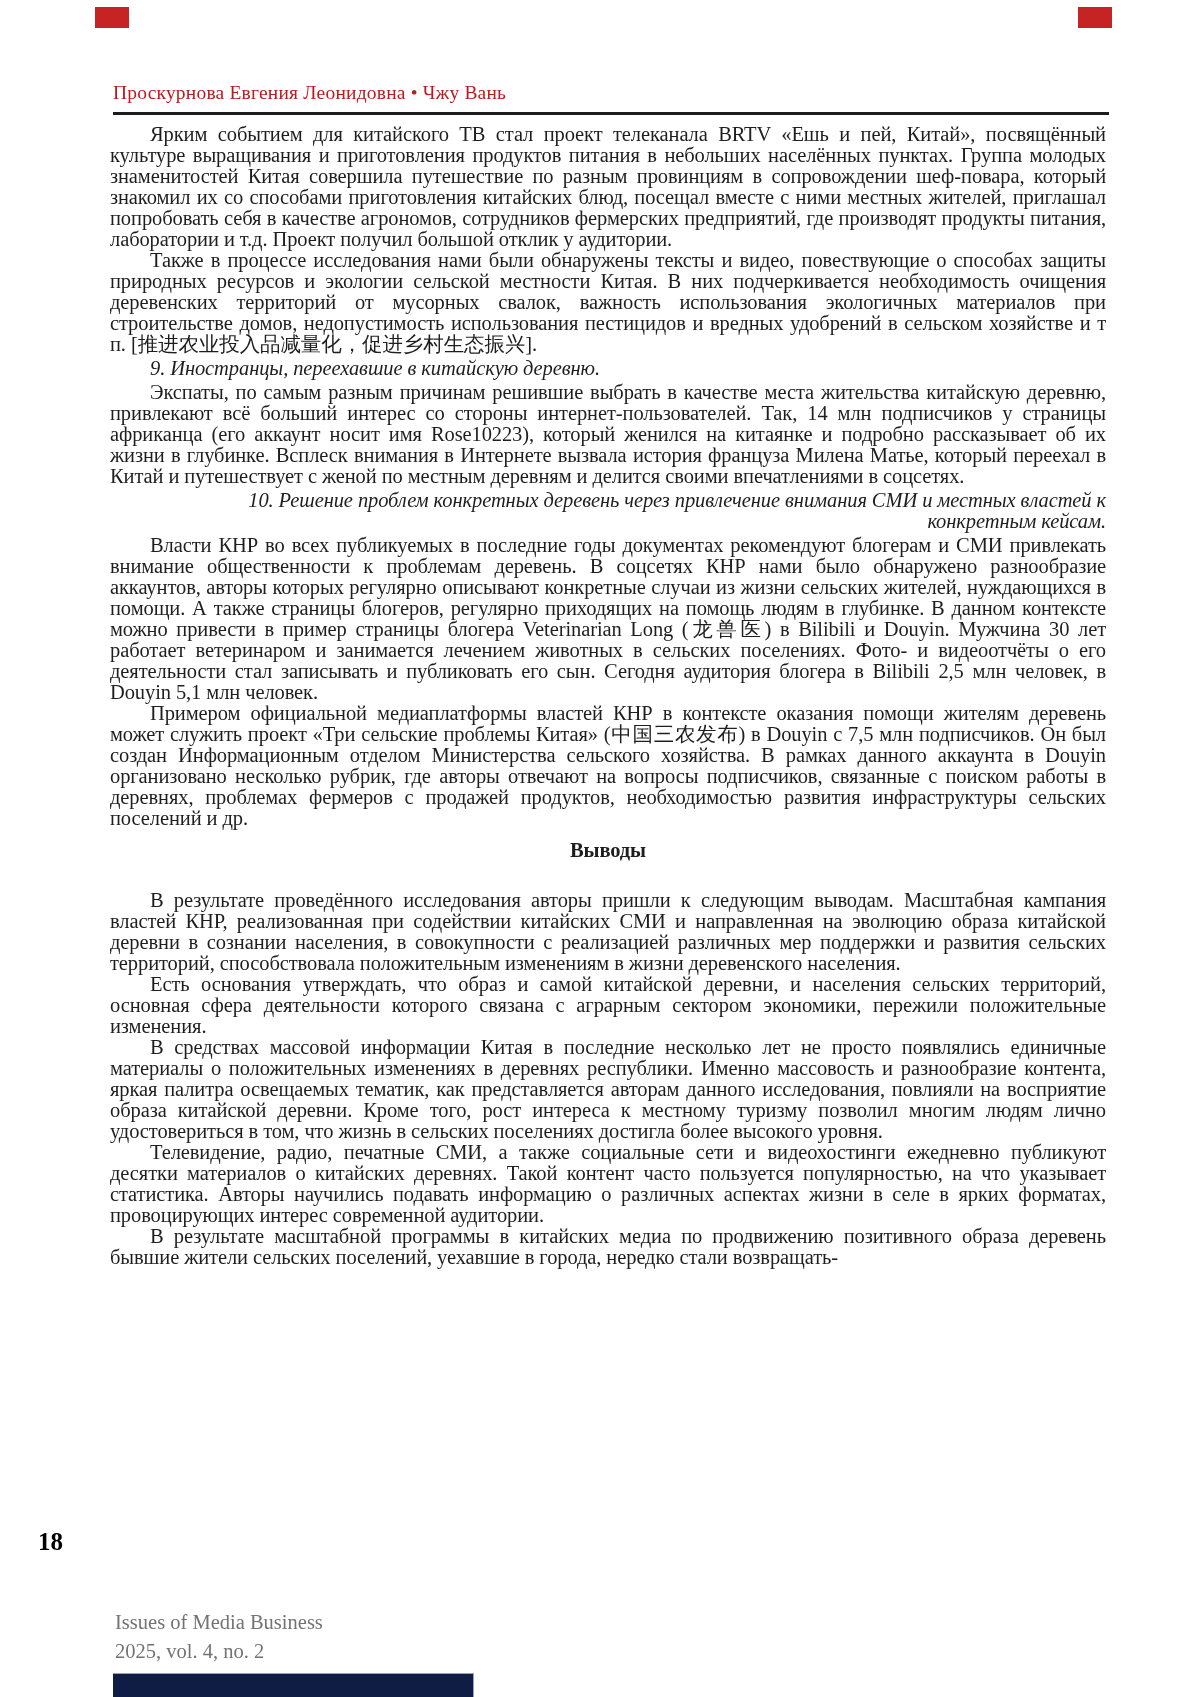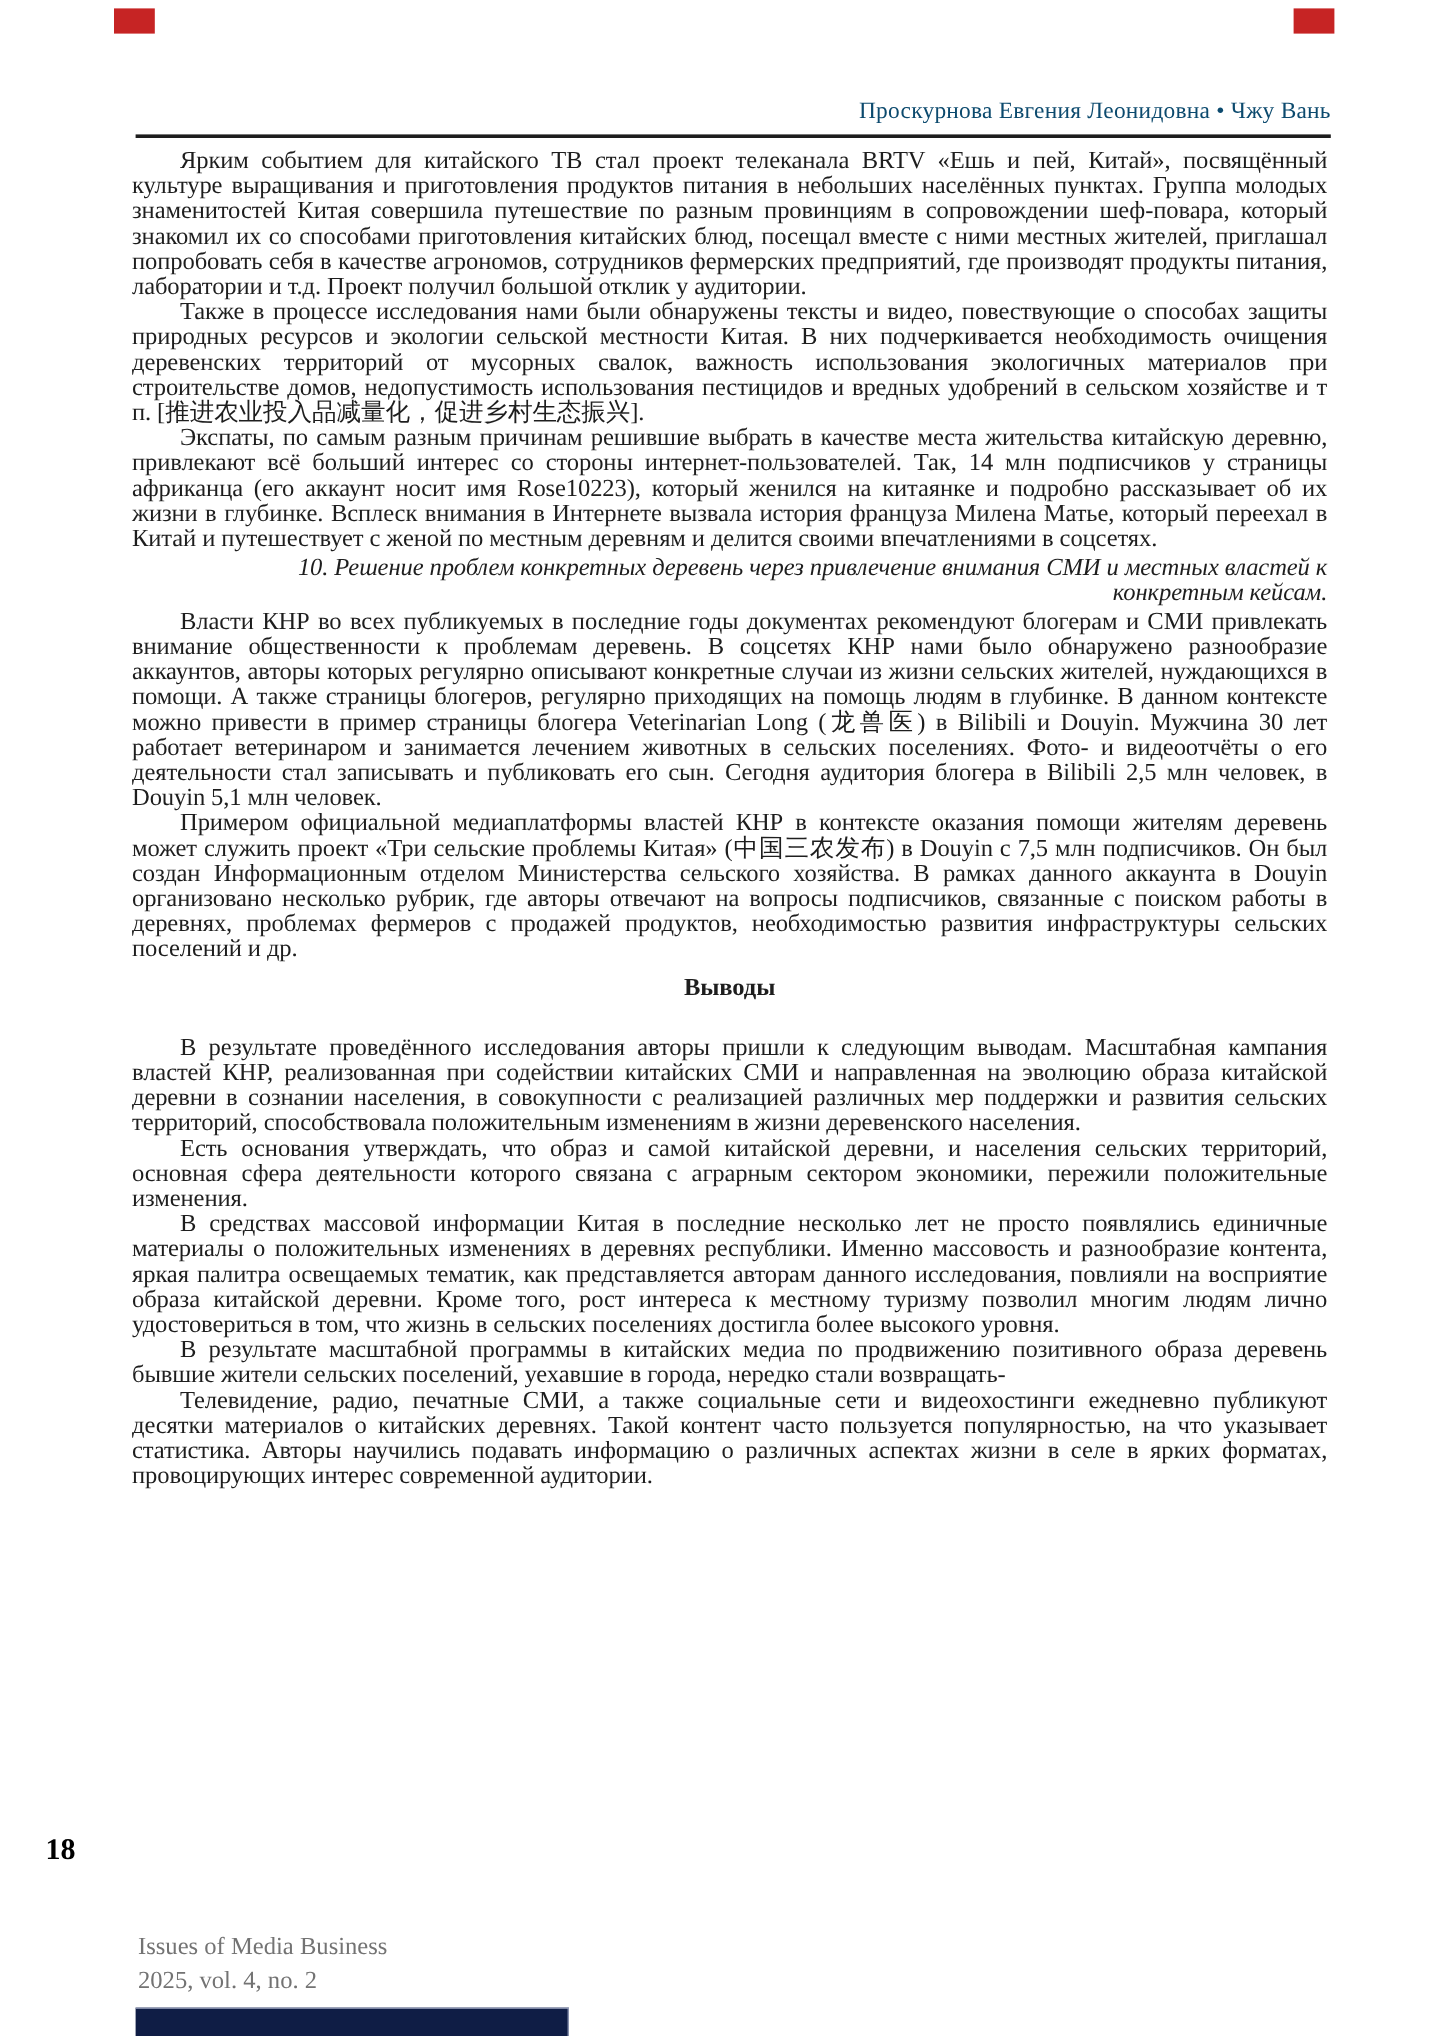--- a/index.html
+++ b/index.html
@@ -15,23 +15,23 @@
     position: absolute;
     width: 34px; height: 21px;
     background: #c62424;
     top: 7px;
   }
   .corner-mark.left { left: 95px; }
   .corner-mark.right { left: 1078px; }
   .running-head {
     position: absolute;
     top: 82px; left: 113px; width: 996px;
-    text-align: right;
+    text-align: left;
     font-size: 19.5px;
-    color: #0c4a6e;
+    color: #b91c1c;
     letter-spacing: 0.2px;
   }
   .head-rule {
     position: absolute;
     top: 112px; left: 113px; width: 996px;
     height: 3px;
     background: #1d1d1d;
   }
   .article-body {
     position: absolute;
@@ -93,30 +93,31 @@
 
 <div class="corner-mark left"></div>
 <div class="corner-mark right"></div>
 
 <div class="running-head">Проскурнова Евгения Леонидовна  • Чжу Вань</div>
 <div class="head-rule"></div>
 
 <div class="article-body">
   <p class="para">Ярким событием для китайского ТВ стал проект телеканала BRTV «Ешь и пей, Китай», посвящённый культуре выращивания и приготовления продуктов питания в небольших населённых пунктах. Группа молодых знаменитостей Китая совершила путешествие по разным провинциям в сопровождении шеф-повара, который знакомил их со способами приготовления китайских блюд, посещал вместе с ними местных жителей, приглашал попробовать себя в качестве агрономов, сотрудников фермерских предприятий, где производят продукты питания, лаборатории и т.д. Проект получил большой отклик у аудитории.</p>
   <p class="para">Также в процессе исследования нами были обнаружены тексты и видео, повествующие о способах защиты природных ресурсов и экологии сельской местности Китая. В них подчеркивается необходимость очищения деревенских территорий от мусорных свалок, важность использования экологичных материалов при строительстве домов, недопустимость использования пестицидов и вредных удобрений в сельском хозяйстве и т п. [推进农业投入品减量化，促进乡村生态振兴].</p>
+  <p class="h-it">9. Иностранцы, переехавшие в китайскую деревню.</p>
   <p class="para">Экспаты, по самым разным причинам решившие выбрать в качестве места жительства китайскую деревню, привлекают всё больший интерес со стороны интернет-пользователей. Так, 14 млн подписчиков у страницы африканца (его аккаунт носит имя Rose10223), который женился на китаянке и подробно рассказывает об их жизни в глубинке. Всплеск внимания в Интернете вызвала история француза Милена Матье, который переехал в Китай и путешествует с женой по местным деревням и делится своими впечатлениями в соцсетях.</p>
   <p class="h-it2">10. Решение проблем конкретных деревень через привлечение внимания СМИ и местных властей к конкретным кейсам.</p>
   <p class="para">Власти КНР во всех публикуемых в последние годы документах рекомендуют блогерам и СМИ привлекать внимание общественности к проблемам деревень. В соцсетях КНР нами было обнаружено разнообразие аккаунтов, авторы которых регулярно описывают конкретные случаи из жизни сельских жителей, нуждающихся в помощи. А также страницы блогеров, регулярно приходящих на помощь людям в глубинке. В данном контексте можно привести в пример страницы блогера Veterinarian Long (龙兽医) в Bilibili и Douyin. Мужчина 30 лет работает ветеринаром и занимается лечением животных в сельских поселениях. Фото- и видеоотчёты о его деятельности стал записывать и публиковать его сын. Сегодня аудитория блогера в Bilibili 2,5 млн человек, в Douyin 5,1 млн человек.</p>
   <p class="para">Примером официальной медиаплатформы властей КНР в контексте оказания помощи жителям деревень может служить проект «Три сельские проблемы Китая» (中国三农发布) в Douyin с 7,5 млн подписчиков. Он был создан Информационным отделом Министерства сельского хозяйства. В рамках данного аккаунта в Douyin организовано несколько рубрик, где авторы отвечают на вопросы подписчиков, связанные с поиском работы в деревнях, проблемах фермеров с продажей продуктов, необходимостью развития инфраструктуры сельских поселений и др.</p>
   <p class="h-center">Выводы</p>
   <p class="para">В результате проведённого исследования авторы пришли к следующим выводам. Масштабная кампания властей КНР, реализованная при содействии китайских СМИ и направленная на эволюцию образа китайской деревни в сознании населения, в совокупности с реализацией различных мер поддержки и развития сельских территорий, способствовала положительным изменениям в жизни деревенского населения.</p>
   <p class="para">Есть основания утверждать, что образ и самой китайской деревни, и населения сельских территорий, основная сфера деятельности которого связана с аграрным сектором экономики, пережили положительные изменения.</p>
   <p class="para">В средствах массовой информации Китая в последние несколько лет не просто появлялись единичные материалы о положительных изменениях в деревнях республики. Именно массовость и разнообразие контента, яркая палитра освещаемых тематик, как представляется авторам данного исследования, повлияли на восприятие образа китайской деревни. Кроме того, рост интереса к местному туризму позволил многим людям лично удостовериться в том, что жизнь в сельских поселениях достигла более высокого уровня.</p>
+  <p class="para">Телевидение, радио, печатные СМИ, а также социальные сети и видеохостинги ежедневно публикуют десятки материалов о китайских деревнях. Такой контент часто пользуется популярностью, на что указывает статистика. Авторы научились подавать информацию о различных аспектах жизни в селе в ярких форматах, провоцирующих интерес современной аудитории.</p>
   <p class="para">В результате масштабной программы в китайских медиа по продвижению позитивного образа деревень бывшие жители сельских поселений, уехавшие в города, нередко стали возвращать-</p>
-  <p class="para">Телевидение, радио, печатные СМИ, а также социальные сети и видеохостинги ежедневно публикуют десятки материалов о китайских деревнях. Такой контент часто пользуется популярностью, на что указывает статистика. Авторы научились подавать информацию о различных аспектах жизни в селе в ярких форматах, провоцирующих интерес современной аудитории.</p>
 </div>
 
 <div class="page-number">18</div>
 
 <div class="journal-footer">
   <div>Issues of Media Business</div>
   <div>2025, vol. 4, no. 2</div>
 </div>
 
 <div class="footer-bar"></div>

